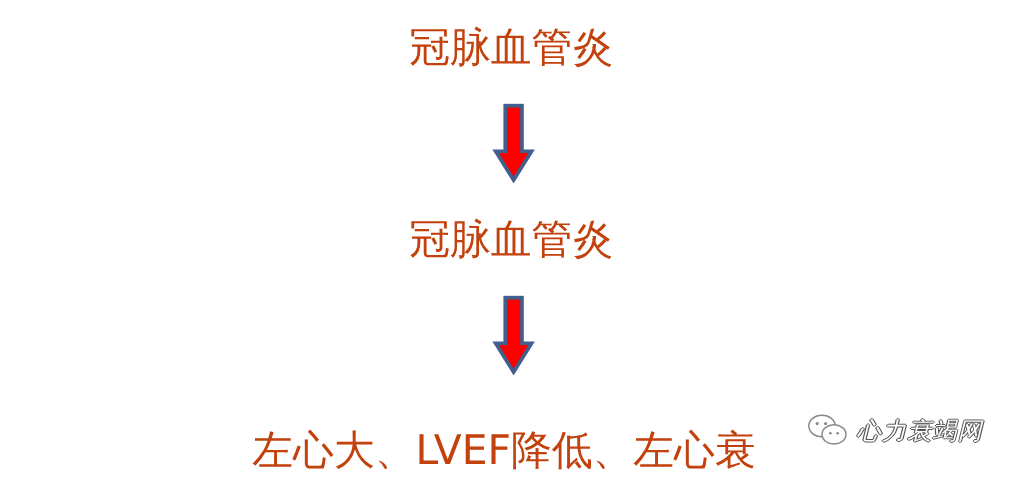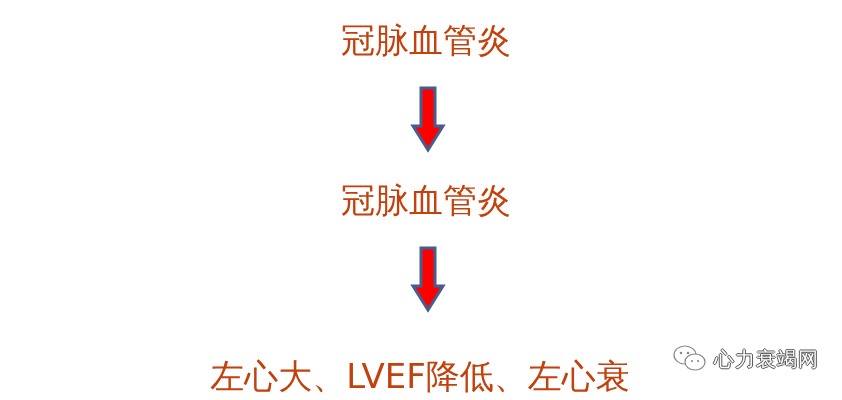--- a/index.html
+++ b/index.html
@@ -7,21 +7,21 @@
     width: 842px; height: 400px; background: #ffffff; position: relative; overflow: hidden;
     font-family: "DejaVu Sans", "Liberation Sans", sans-serif;
   }
   .node {
     position: absolute; color: #c2410c; font-size: 34px; line-height: 40px; white-space: nowrap;
     transform: translateX(-50%);
   }
   .arrow { position: absolute; }
   .watermark {
     position: absolute; left: 672px; top: 344px; display: flex; align-items: center; gap: 6px;
-    color: #fff; font-size: 20px;
+    color: #fff; font-size: 20px; font-style: italic;
   }
   .watermark .wm-text {
     color: #ffffff;
     text-shadow: -1px 0 #555, 1px 0 #555, 0 -1px #555, 0 1px #555;
     font-size: 20px; letter-spacing: 1px;
   }
 </style>
 </head>
 <body>
 

